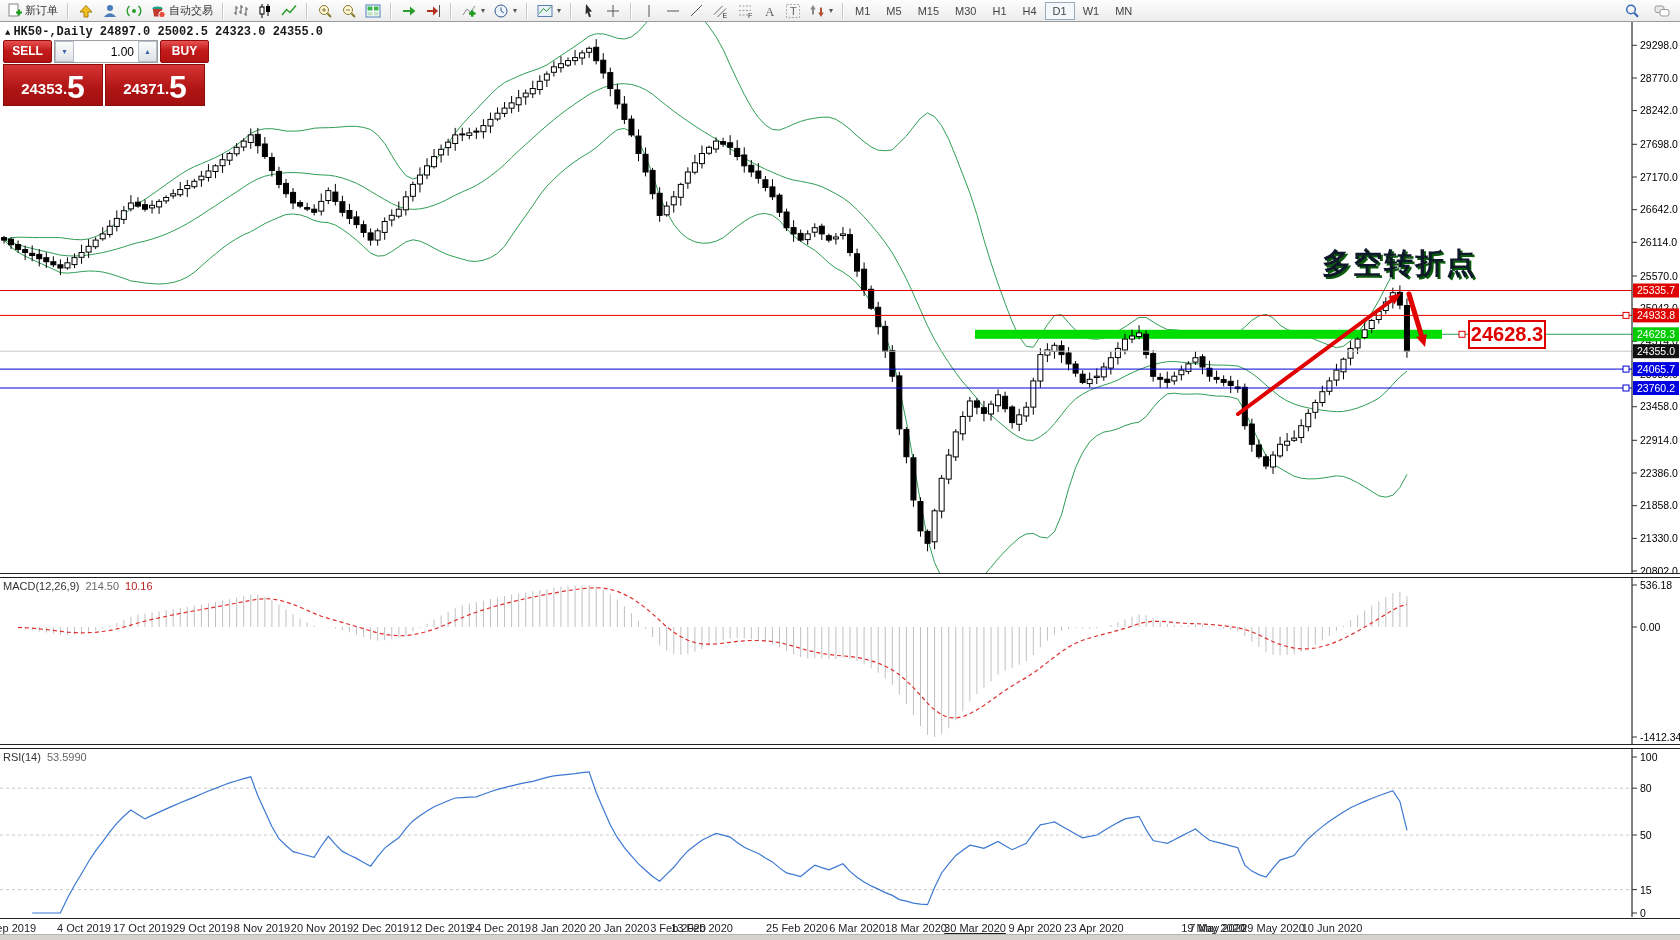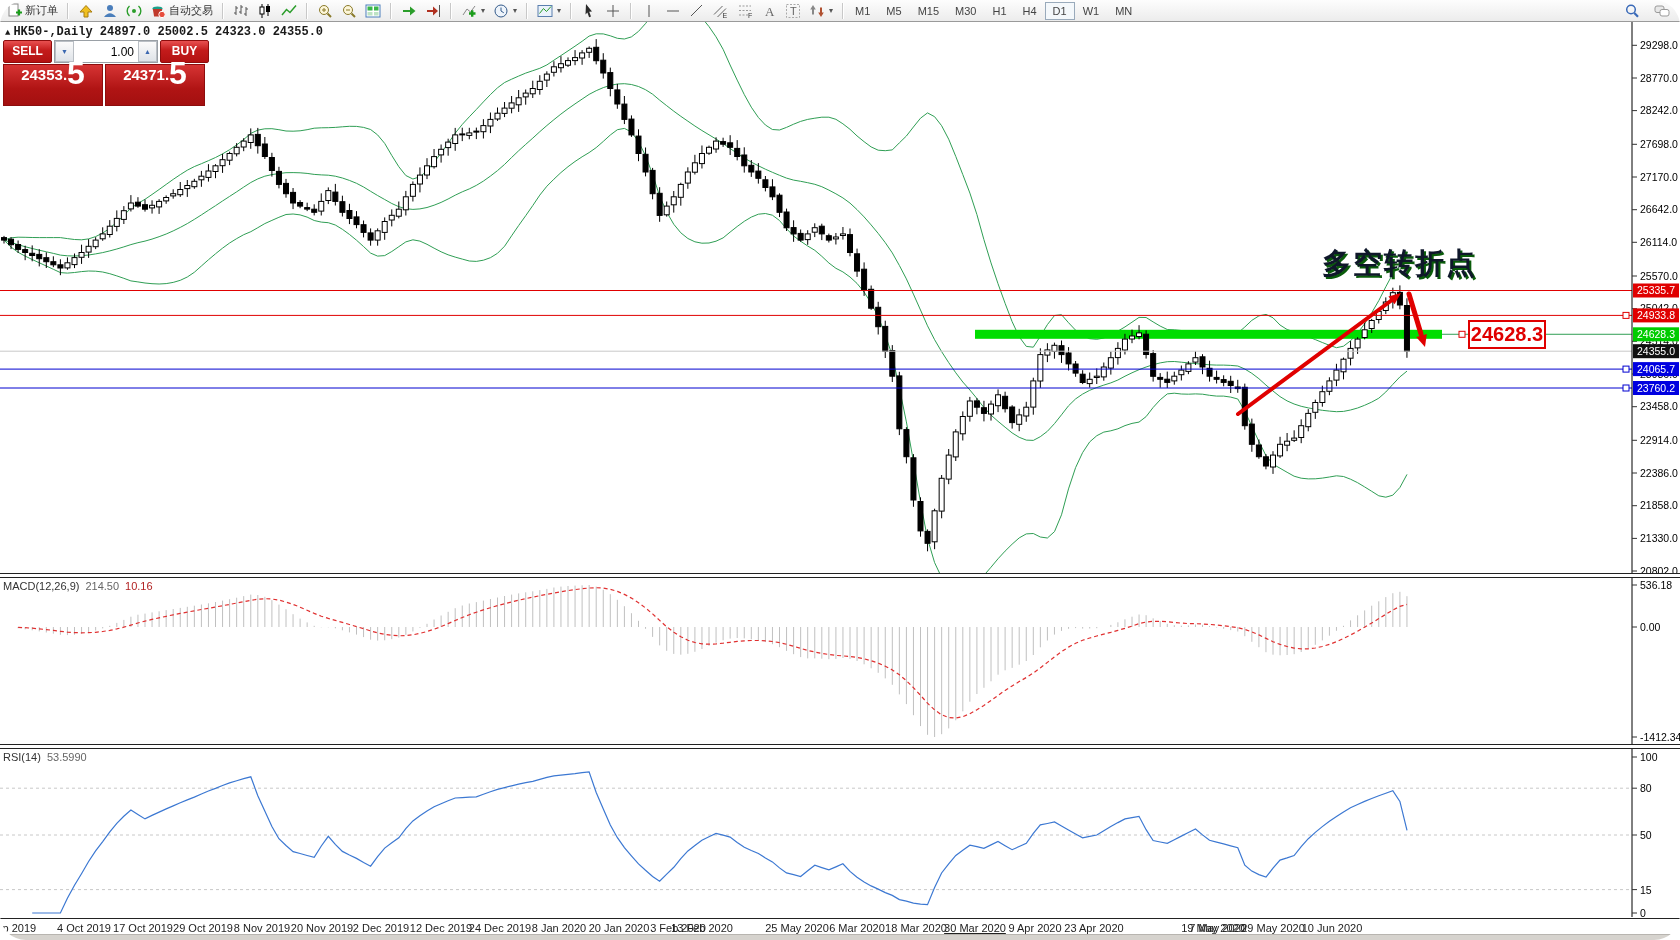--- a/index.html
+++ b/index.html
@@ -1,16 +1,16 @@
 <!DOCTYPE html>
 <html><head>
 <meta charset="utf-8">
 <style>
   html,body{margin:0;padding:0;background:#fff;font-family:"Liberation Sans",sans-serif;}
-  #app{position:relative;width:1680px;height:940px;overflow:hidden;background:#fff;border-radius:26px;}
+  #app{position:relative;width:1680px;height:940px;overflow:hidden;background:#fff;}
   
   #toolbar{position:absolute;left:0;top:0;width:1680px;height:21px;background:linear-gradient(#fdfdfd,#ececec);border-bottom:1px solid #9a9a9a;display:flex;align-items:center;font-size:11px;color:#333;}
   .tb-group{display:flex;align-items:center;height:21px;padding:0 2px;}
   .tb-sep{width:1px;height:16px;background:#c8c8c8;border-right:1px solid #fff;margin:0 3px;}
   .tb-btn{display:flex;align-items:center;gap:3px;padding:1px 3px;border:1px solid transparent;border-radius:2px;cursor:default;}
   .tb-btn svg{display:block;}
   .tb-caret{font-size:8px;color:#555;margin-left:1px;}
   .tf-btn{padding:2px 7px;color:#444;border:1px solid transparent;}
   .tf-btn.active{border:1px solid #9ab;background:#f4f8fb;}
   #tb-right{margin-left:auto;display:flex;align-items:center;padding-right:6px;gap:6px;}
@@ -20,21 +20,21 @@
   #chart-title{position:absolute;left:5px;top:25px;font-size:12px;font-weight:bold;color:#1a1a1a;font-family:Liberation Mono, monospace;}
   #chart-title .mk{font-size:9px;margin-right:3px;}
   
   #trade{position:absolute;left:3px;top:40px;width:206px;}
   #trade .row1{display:flex;height:23px;}
   .tr-btn{width:55px;color:#fff;font-weight:bold;font-size:12px;text-align:center;line-height:21px;background:linear-gradient(#e85050,#c31b1b 45%,#b31212);border:1px solid #8d0d0d;border-radius:2px;}
   .vol-box{display:flex;height:21px;border:1px solid #9aa0a6;background:#fff;margin:0 2px;}
   .vol-btn{width:17px;background:linear-gradient(#fbfbfb,#dfe3e8);border:1px solid #b9bec4;color:#3a67b0;font-size:7px;text-align:center;line-height:19px;}
   .vol-input{width:58px;border:0;outline:none;text-align:right;font-size:12px;padding-right:4px;font-family:"Liberation Sans",sans-serif;}
   #trade .row2{display:flex;gap:2px;margin-top:1px;}
-  .px-box{width:100px;height:42px;background:linear-gradient(#d63434,#b01414 60%,#a31010);border:1px solid #8d0d0d;color:#fff;display:flex;align-items:flex-end;justify-content:center;padding-bottom:17px;box-sizing:border-box;}
+  .px-box{width:100px;height:42px;background:linear-gradient(#d63434,#b01414 60%,#a31010);border:1px solid #8d0d0d;color:#fff;display:flex;align-items:flex-end;justify-content:center;padding-bottom:3px;box-sizing:border-box;}
   .px-small{font-size:15px;font-weight:bold;line-height:26px;}
   .px-dot{font-size:15px;font-weight:bold;line-height:26px;}
   .px-big{font-size:32px;font-weight:bold;line-height:30px;}
   
   .ind-label{position:absolute;left:3px;font-size:11px;color:#333;}
   .ind-label .v1{color:#666;margin-left:6px;}
   .ind-label .v2{color:#b22222;margin-left:6px;}
   
   #turnpoint{position:absolute;left:1322px;top:244px;font-size:29px;font-weight:bold;letter-spacing:2px;color:#0f172a;text-shadow:2px 2px 0 #0a5c0a;white-space:nowrap;}
   #pricebox{position:absolute;left:1468px;top:320px;width:74px;height:25px;background:#fff;border:2px solid #e00000;color:#e00000;font-size:20px;font-weight:bold;text-align:center;line-height:24px;}
@@ -1056,21 +1056,21 @@
       <div class="dlab" style="left: 203px;">29 Oct 2019</div>
       <div class="dlab" style="left: 262px;">8 Nov 2019</div>
       <div class="dlab" style="left: 322px;">20 Nov 2019</div>
       <div class="dlab" style="left: 381px;">2 Dec 2019</div>
       <div class="dlab" style="left: 441px;">12 Dec 2019</div>
       <div class="dlab" style="left: 500px;">24 Dec 2019</div>
       <div class="dlab" style="left: 559px;">8 Jan 2020</div>
       <div class="dlab" style="left: 619px;">20 Jan 2020</div>
       <div class="dlab" style="left: 678px;">3 Feb 2020</div>
       <div class="dlab" style="left: 702px;">13 Feb 2020</div>
-      <div class="dlab" style="left: 797px;">25 May 2020</div>
+      <div class="dlab" style="left: 797px;">25 Feb 2020</div>
       <div class="dlab" style="left: 857px;">6 Mar 2020</div>
       <div class="dlab" style="left: 916px;">18 Mar 2020</div>
       <div class="dlab" style="left: 975px; text-decoration: underline;">30 Mar 2020</div>
       <div class="dlab" style="left: 1035px;">9 Apr 2020</div>
       <div class="dlab" style="left: 1094px;">23 Apr 2020</div>
       <div class="dlab" style="left: 1218px;">7 May 2020</div>
       <div class="dlab" style="left: 1213px;">19 May 2020</div>
       <div class="dlab" style="left: 1273px;">29 May 2020</div>
       <div class="dlab" style="left: 1332px;">10 Jun 2020</div>
     </div>

